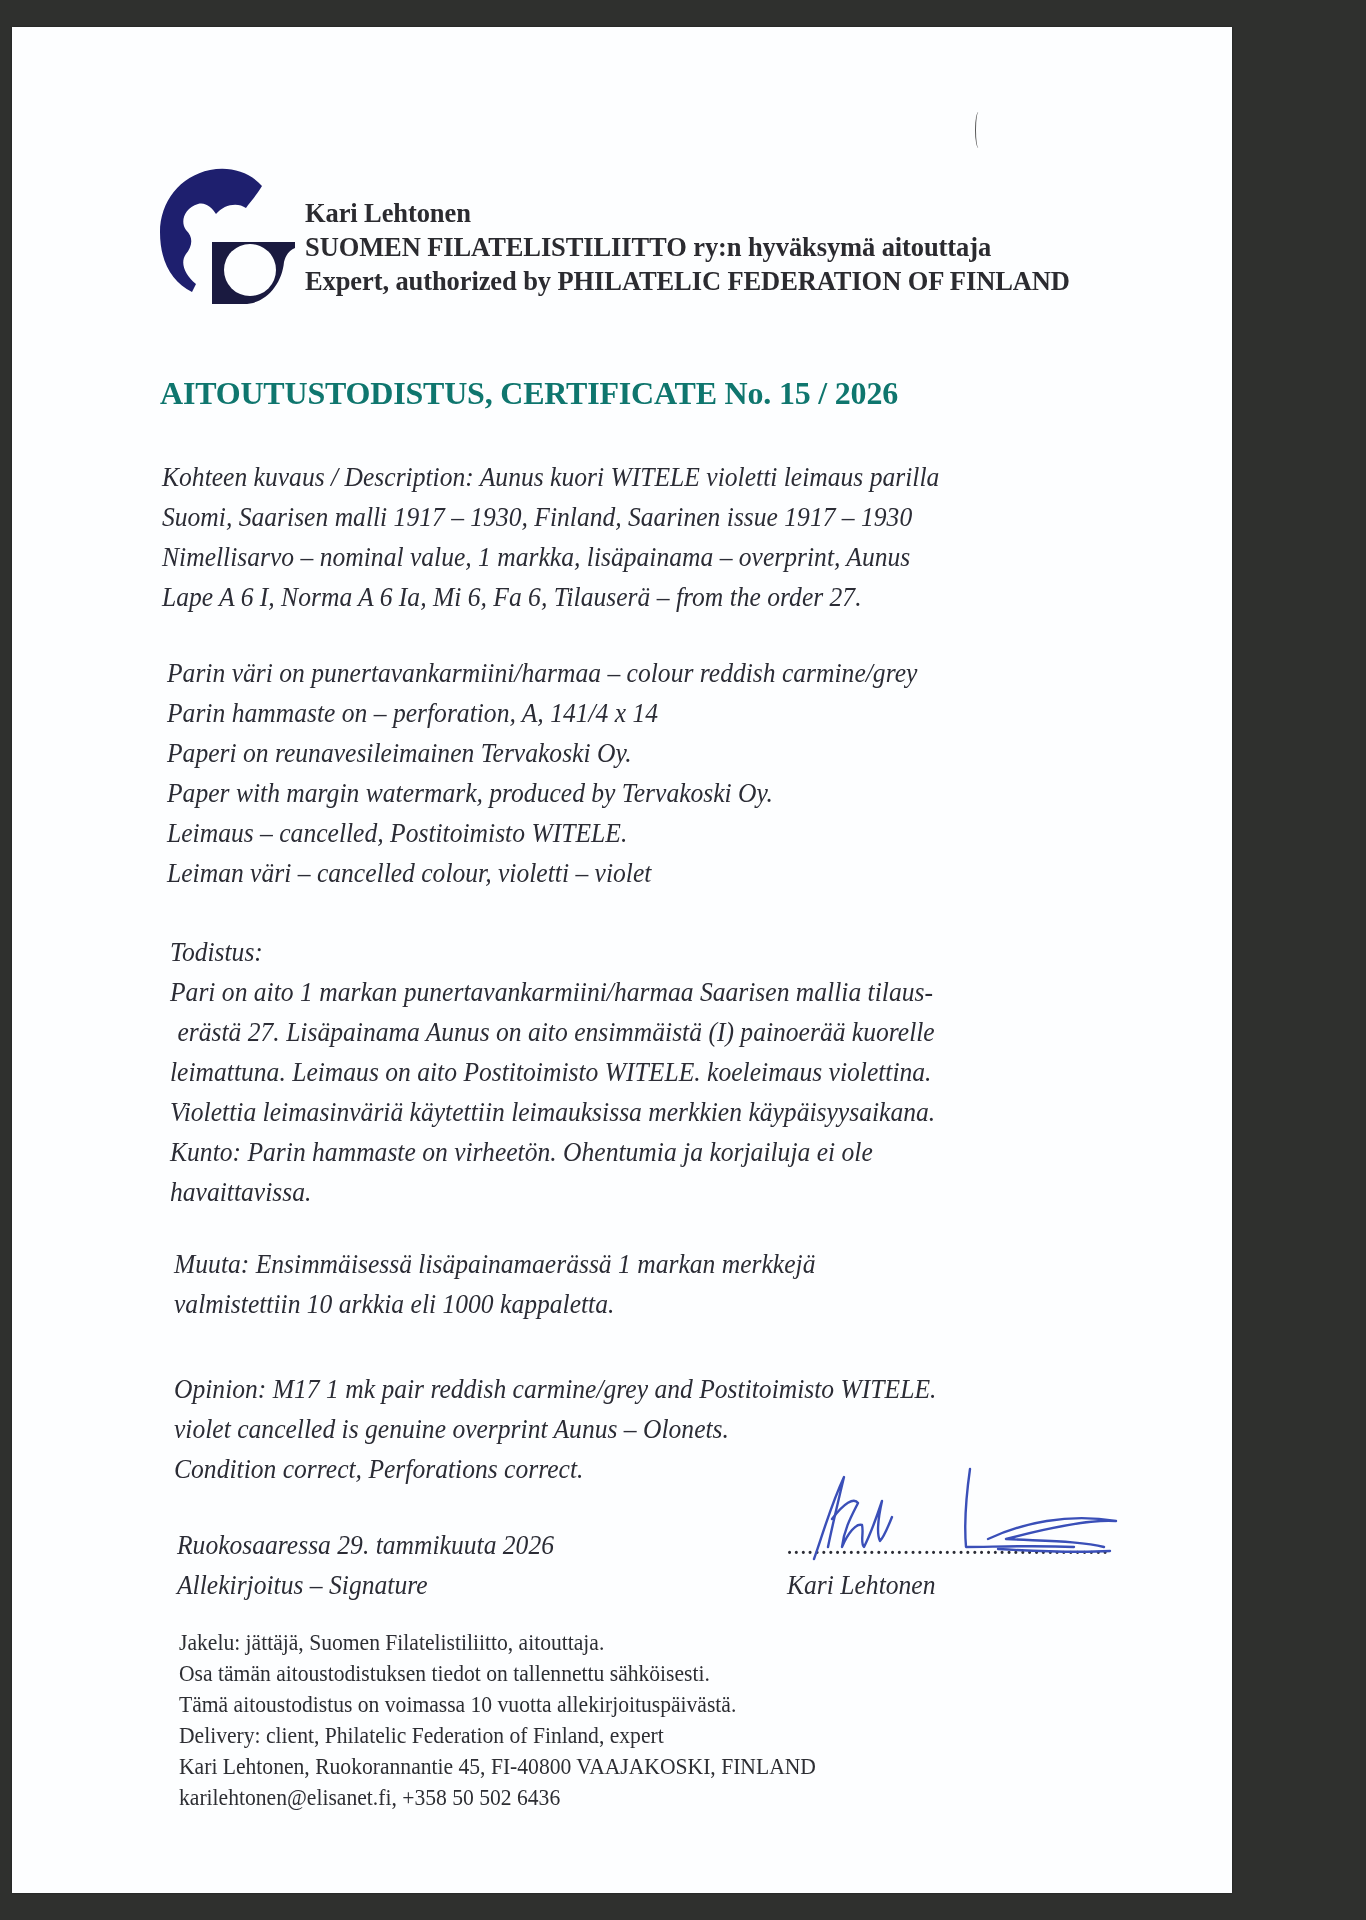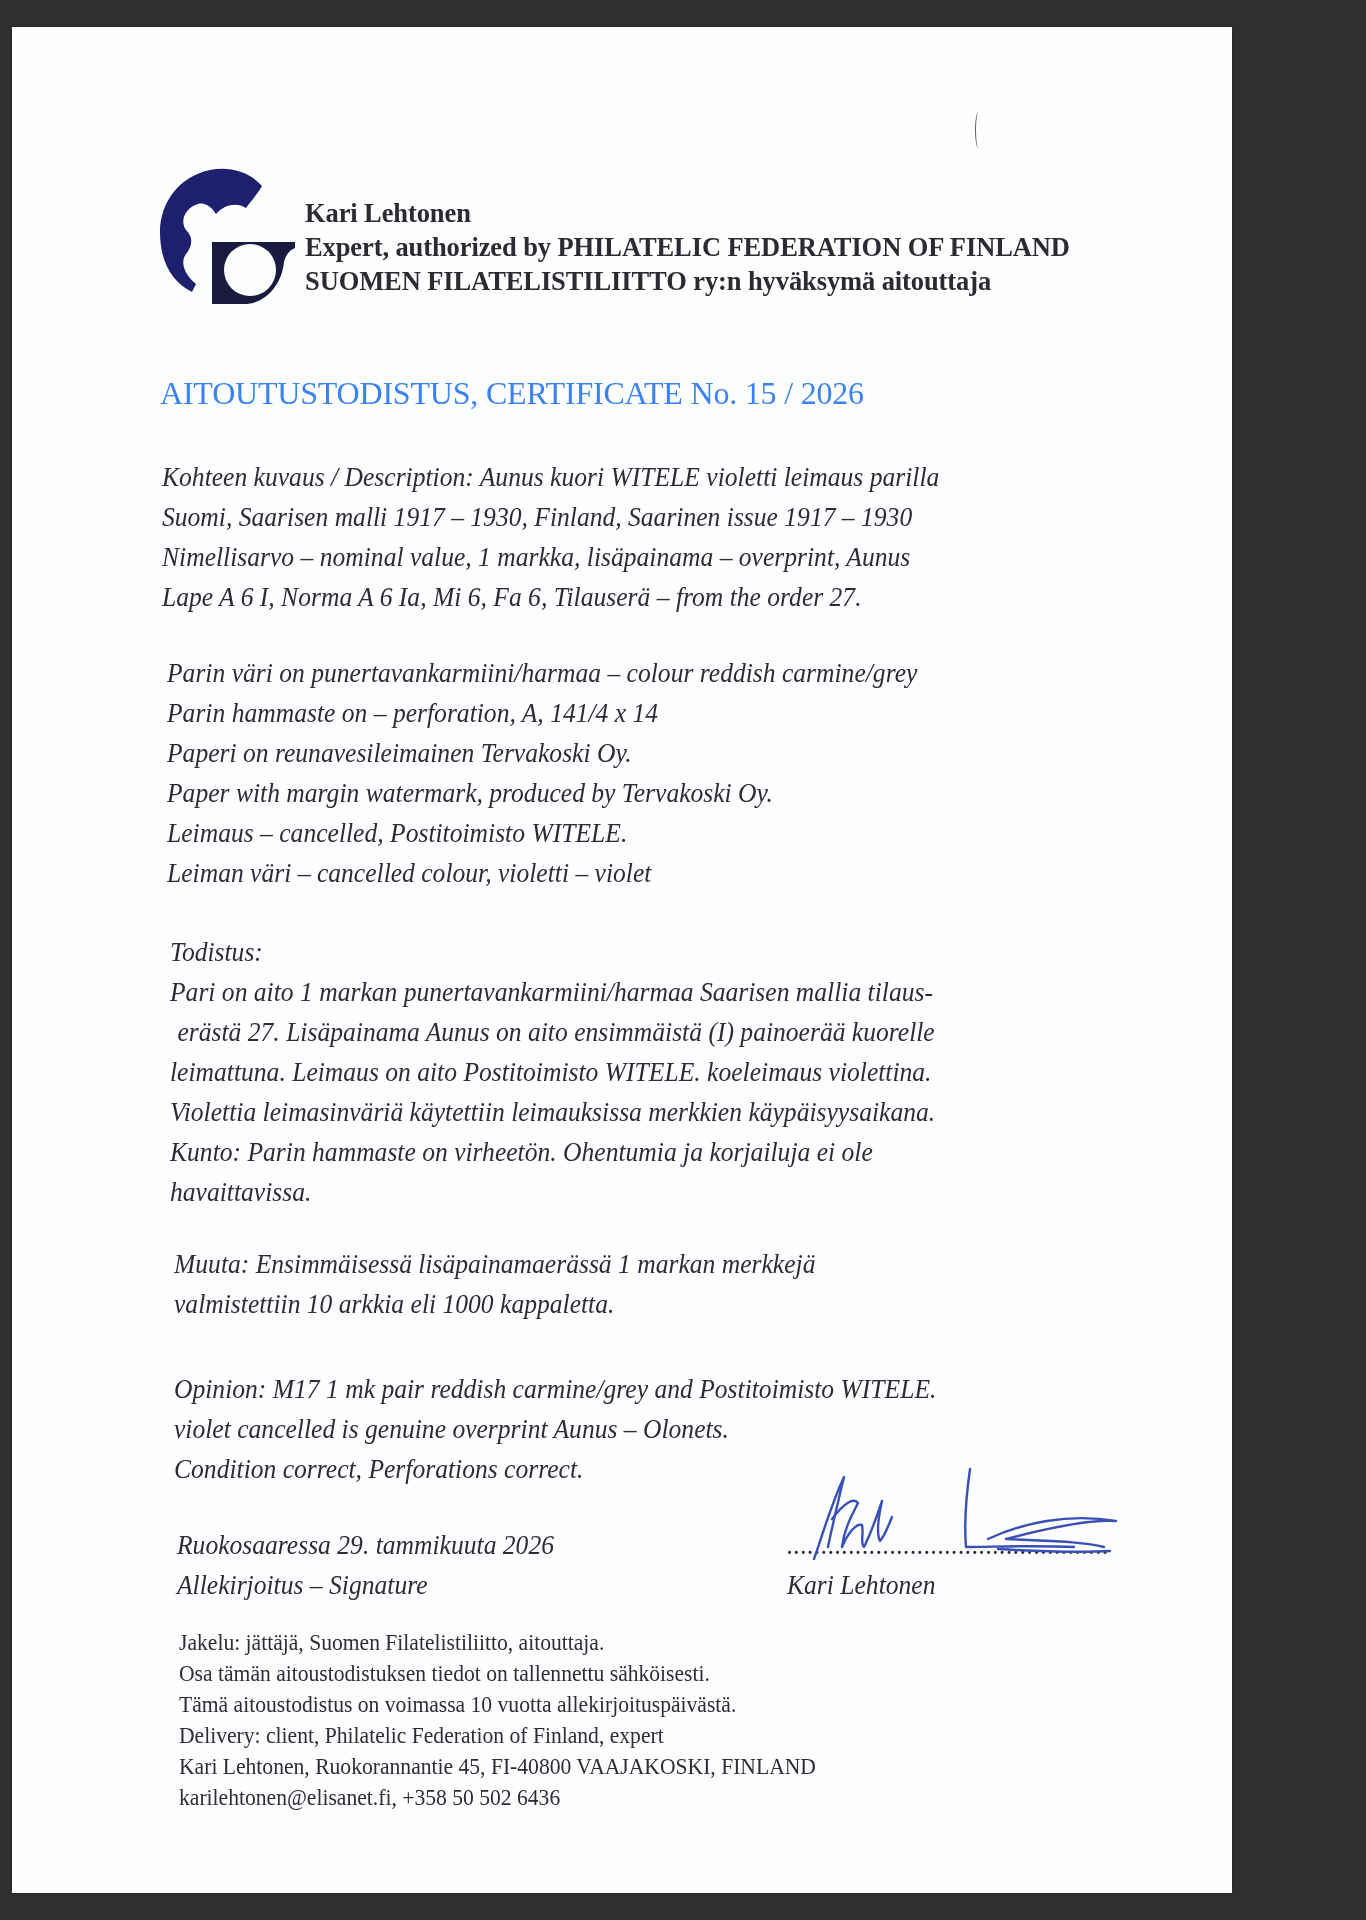--- a/index.html
+++ b/index.html
@@ -29,21 +29,21 @@
     width: 150px; height: 150px;
   }
   .header-text {
     position: absolute; left: 293px; top: 169px;
     font-weight: bold; font-size: 26.5px; line-height: 34px;
     color: #2b2b30; white-space: nowrap;
   }
   .header-text div { letter-spacing: -0.1px; }
   .cert-title {
     position: absolute; left: 148px; top: 348px;
-    font-weight: normal; font-size: 32px; color: #3b82f6;
+    font-weight: bold; font-size: 32px; color: #0f766e;
     white-space: nowrap; letter-spacing: -0.2px;
   }
   .block {
     position: absolute;
     font-style: italic; font-size: 27.5px; line-height: 40px;
     color: #2b2c35; white-space: nowrap;
     transform-origin: left top;
   }
   .block .line { display: block; }
   #desc { left: 150px; top: 430px; transform: scaleX(0.93); }
@@ -73,22 +73,22 @@
   <div class="pen-mark"></div>
 
   <svg class="logo" viewBox="0 0 150 150">
     <path d="M112 24 C100 10 80 4 60 8 C30 14 10 40 10 70 C10 100 22 120 42 130 L46 122 C34 112 30 100 36 92 C42 84 44 76 36 68 C30 60 34 46 48 42 C56 40 62 46 66 52 C74 42 88 40 96 46 C100 40 106 34 112 24 Z" fill="#1e1f6e"></path>
     <path d="M62 80 L145 80 L145 86 C140 88 136 92 134 100 C132 122 116 142 94 142 L62 142 Z" fill="#1a1a40"></path>
     <circle cx="100" cy="108" r="26" fill="#fdfeff"></circle>
   </svg>
 
   <div class="header-text">
     <div>Kari Lehtonen</div>
+    <div>SUOMEN FILATELISTILIITTO ry:n hyväksymä aitouttaja</div>
     <div>Expert, authorized by PHILATELIC FEDERATION OF FINLAND</div>
-    <div>SUOMEN FILATELISTILIITTO ry:n hyväksymä aitouttaja</div>
   </div>
 
   <div class="cert-title">AITOUTUSTODISTUS, CERTIFICATE No.  15 / 2026</div>
 
   <div class="block" id="desc">
     <span class="line">Kohteen kuvaus / Description: Aunus kuori WITELE violetti leimaus parilla</span>
     <span class="line">Suomi, Saarisen malli 1917 – 1930, Finland, Saarinen issue 1917 – 1930</span>
     <span class="line">Nimellisarvo – nominal value, 1 markka, lisäpainama – overprint, Aunus</span>
     <span class="line">Lape A 6 I, Norma A 6 Ia, Mi 6, Fa 6, Tilauserä – from the order 27.</span>
   </div>

